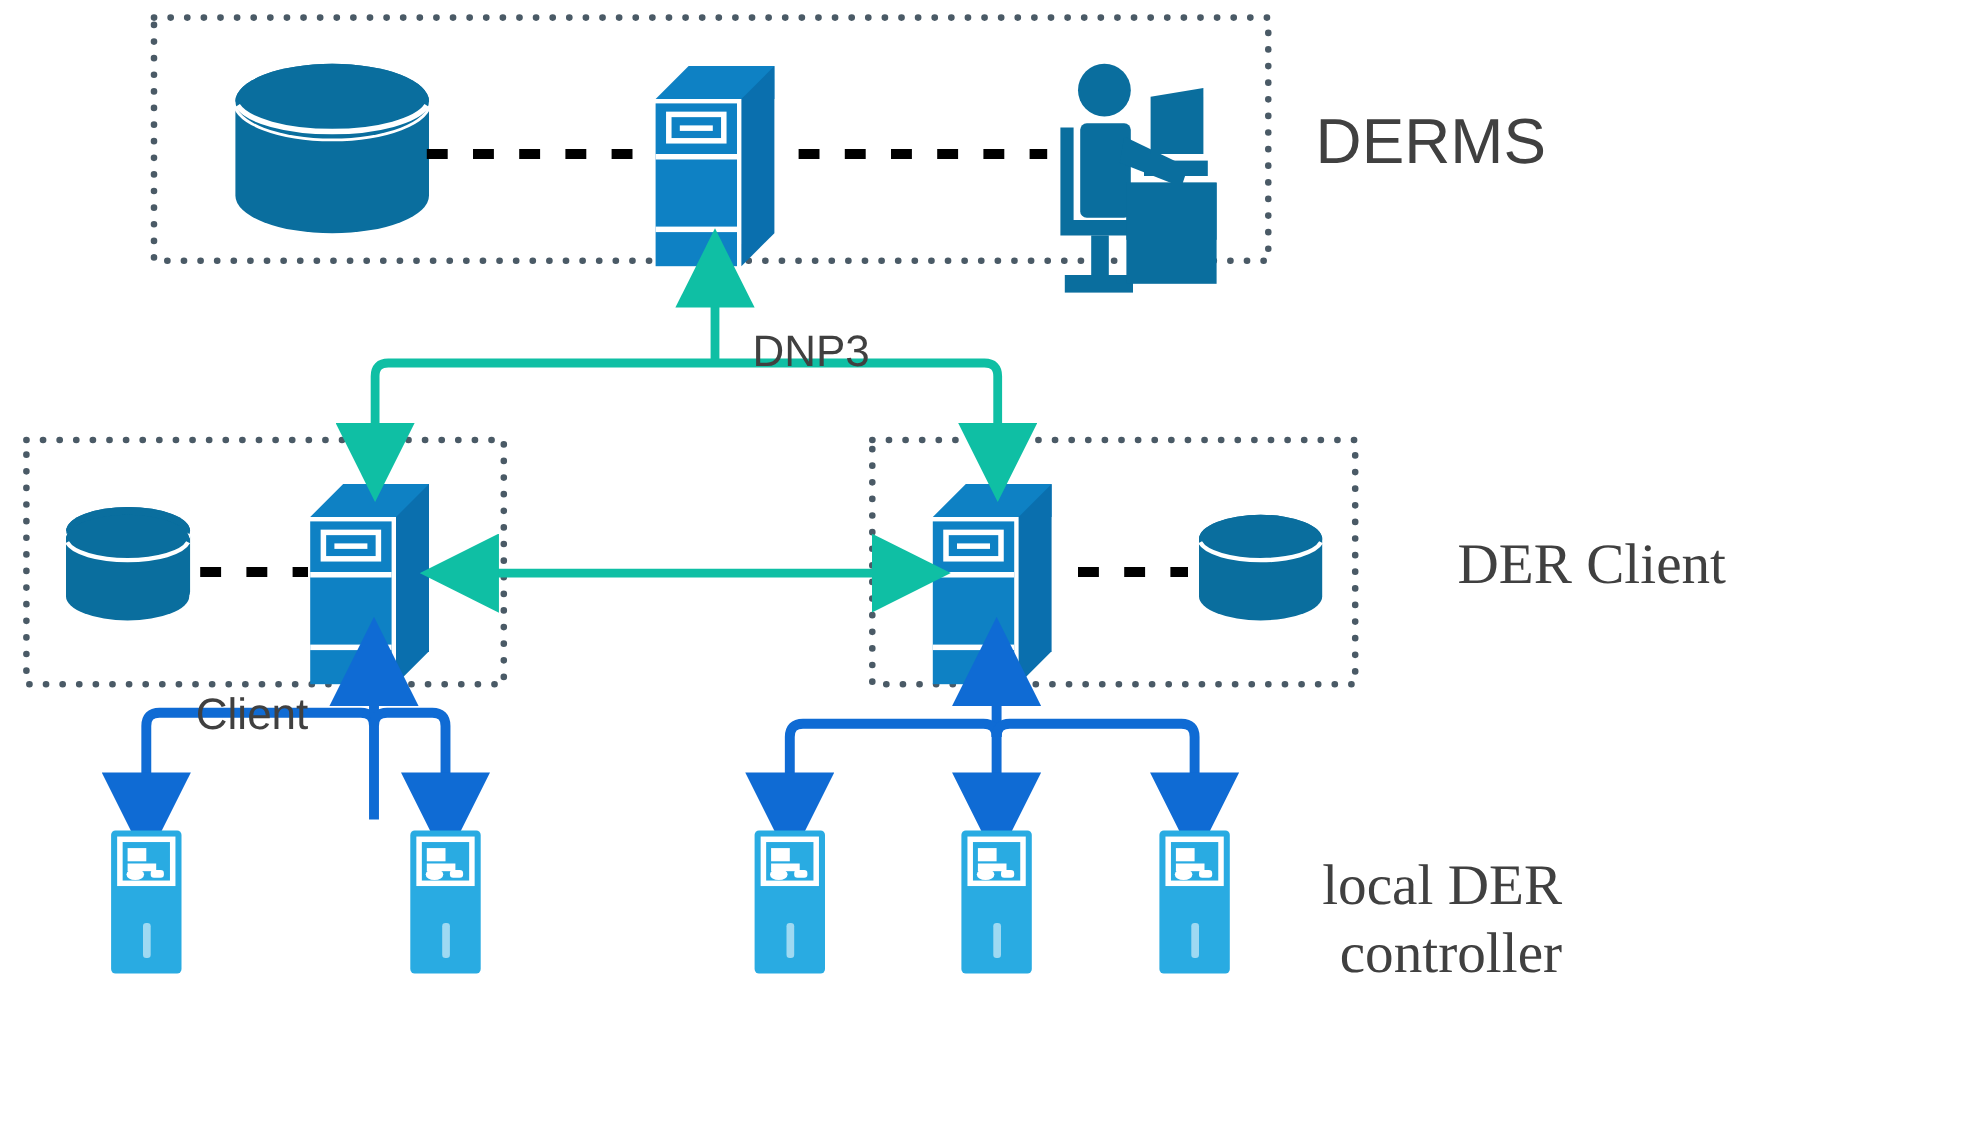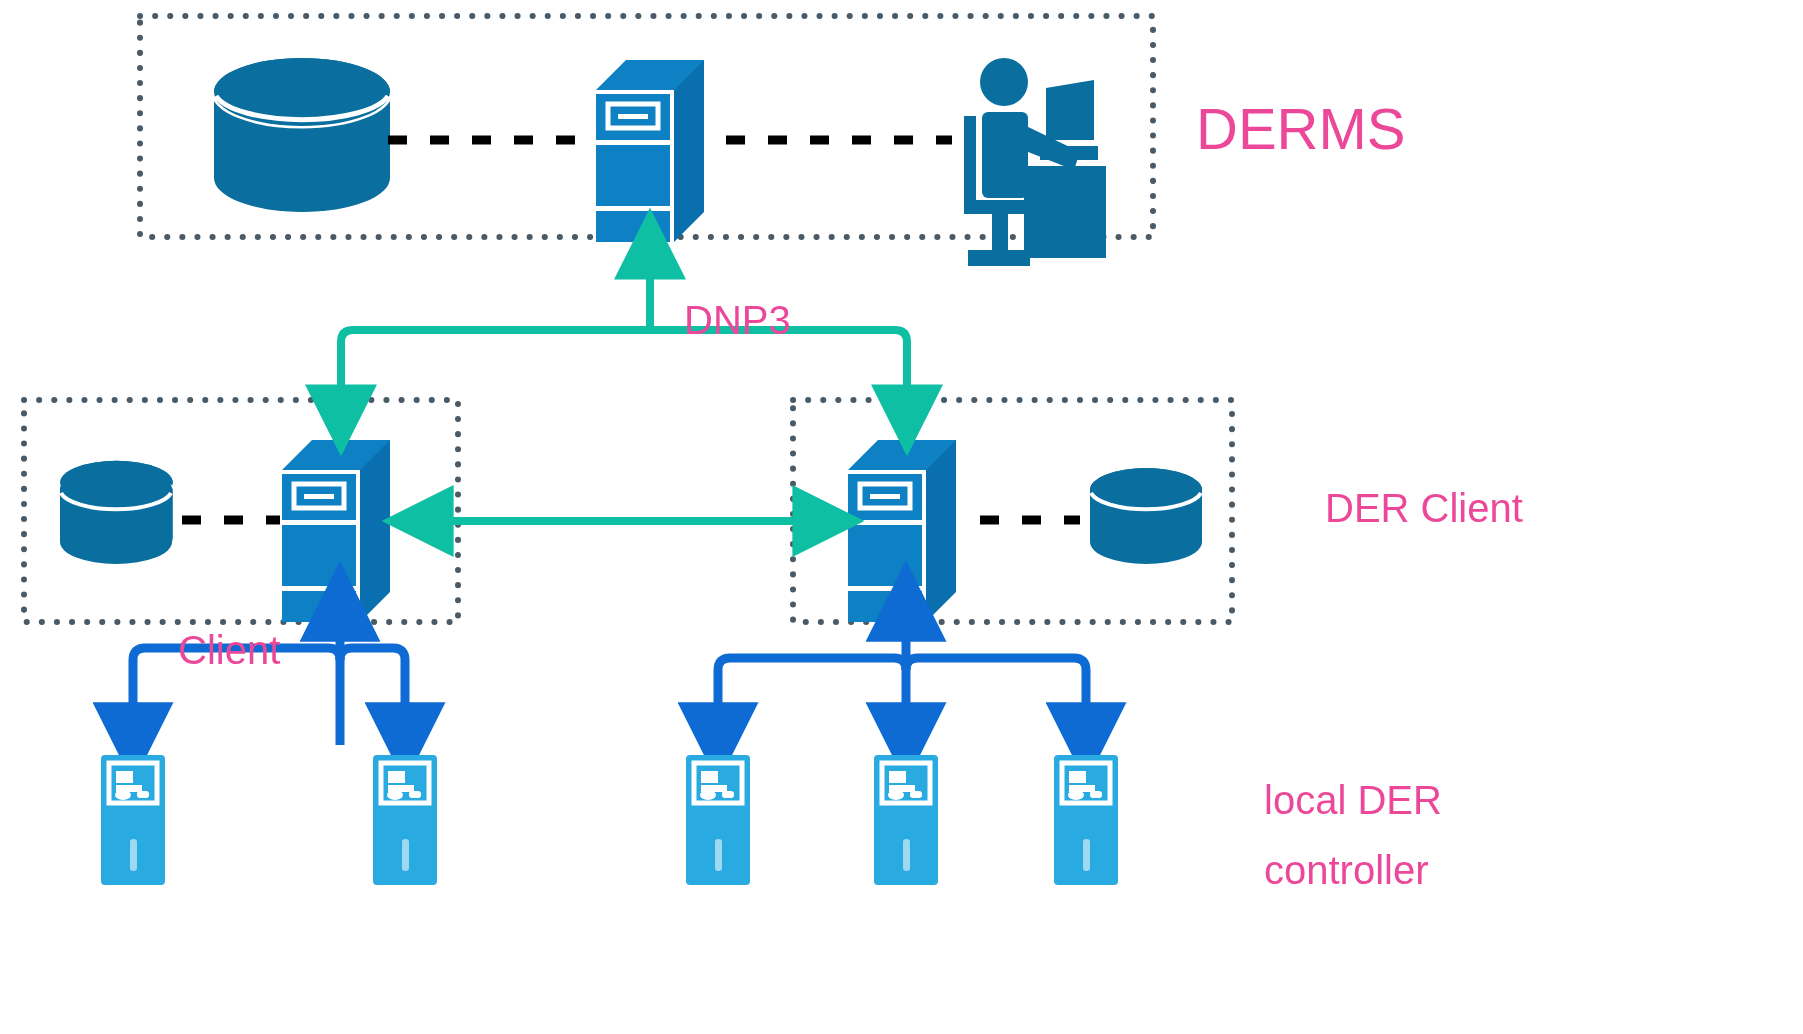--- a/index.html
+++ b/index.html
@@ -1,27 +1,27 @@
 <!DOCTYPE html>
 <html><head>
 <meta charset="utf-8">
 <style>
   html,body{margin:0;padding:0;background:#ffffff;}
   body{width:1803px;height:1034px;position:relative;overflow:hidden;
        font-family:"Liberation Sans","DejaVu Sans",sans-serif;}
   #stage{position:absolute;left:0;top:0;width:1803px;height:1034px;}
   #svgroot{position:absolute;left:0;top:0;width:1803px;height:1034px;}
-  .lbl{position:absolute;color:#ec4899;white-space:nowrap;line-height:1;}
+  .lbl{position:absolute;color:#404040;white-space:nowrap;line-height:1;}
   .lbl-big{font-size:58px;}
   .lbl-mid{font-size:40px;}
-  .lbl-zone{font-size:40px;}
+  .lbl-zone{font-size:52px;font-family:Liberation Serif, serif;}
   #derms-label{left:1196px;top:100px;}
   #derclient-label{left:1325px;top:488px;}
-  #localder-label{left:1264px;top:780px;}
-  #localder-label .l2{display:block;margin-top:30px;}
+  #localder-label{left:1202px;top:780px;text-align:right;}
+  #localder-label .l2{display:block;margin-top:10px;}
   #dnp3-label{left:684px;top:300px;}
   #modbus-label{left:178px;top:630px;}
 </style>
 </head>
 <body>
 
 <div id="stage">
 
   <svg id="svgroot" viewBox="0 0 1803 1034" xmlns="http://www.w3.org/2000/svg">
 

